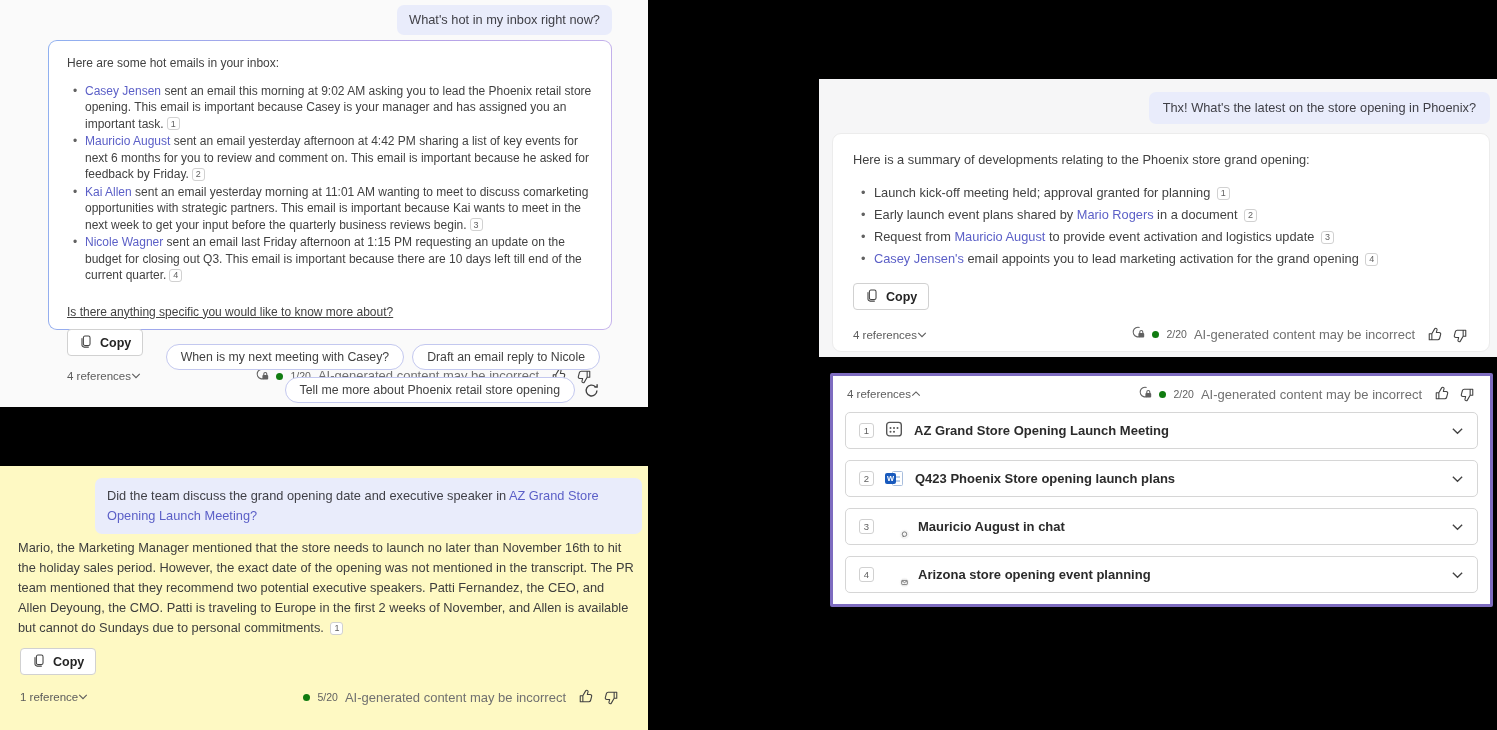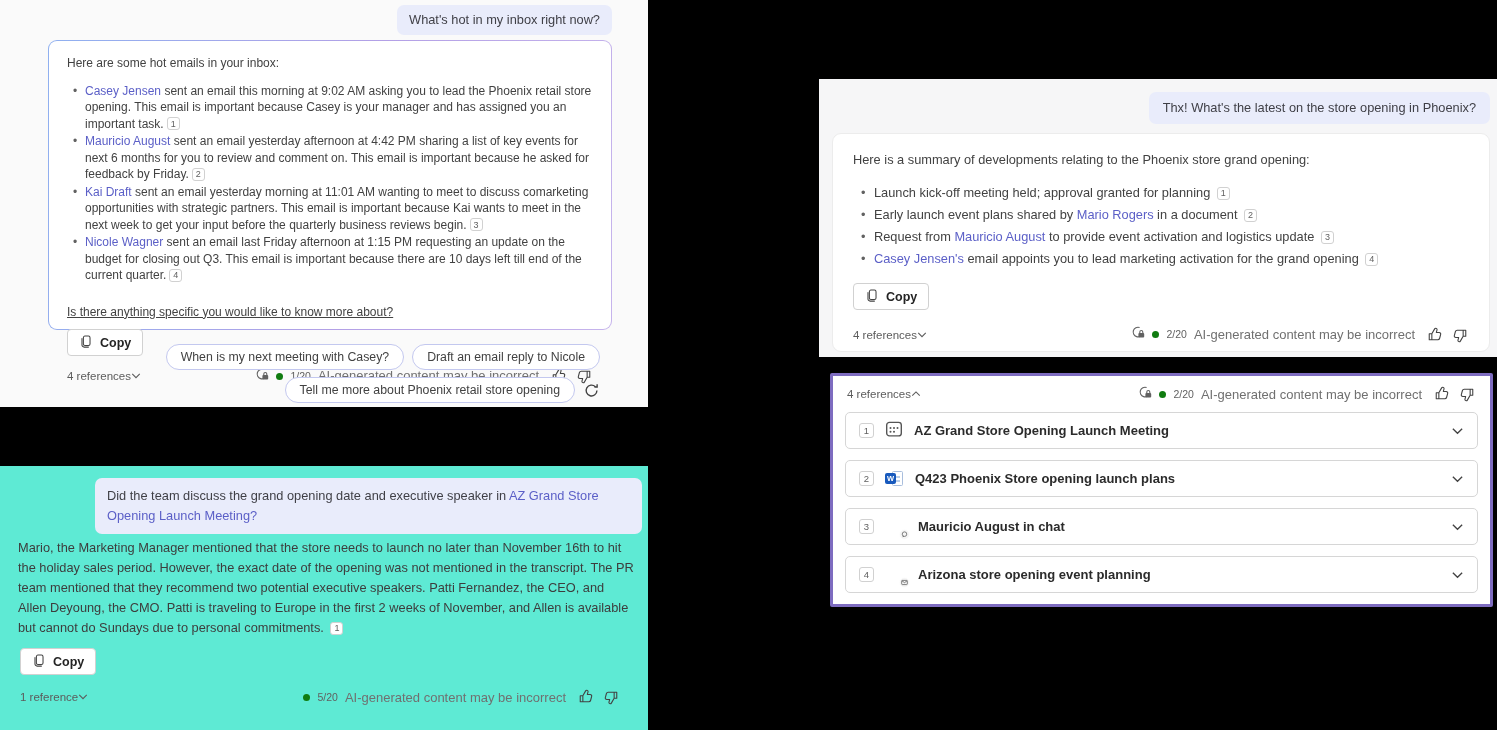--- a/index.html
+++ b/index.html
@@ -73,21 +73,21 @@
     display:flex; flex-direction:column; align-items:flex-end; gap:7px;
   }
   .chip-row { display:flex; align-items:center; gap:8px; }
   .chip {
     background:#fff; border:1px solid #c3c8ef; border-radius:13px;
     padding:5px 14px; font-size:12.3px; color:#424242; cursor:pointer;
     font-family:"Liberation Sans",sans-serif; white-space:nowrap;
   }
 
   
-  #panel-meeting { left:0; top:466px; width:648px; height:264px; background:#5eead4; }
+  #panel-meeting { left:0; top:466px; width:648px; height:264px; background:#fef9c3; }
   #panel-meeting .bubble { position:absolute; top:12px; left:95px; right:6px; padding:8px 12px; }
   #panel-meeting .answer {
     position:absolute; left:18px; top:72px; width:616px;
     font-size:12.8px; line-height:20px; color:#3d3d3d;
   }
   #panel-meeting .copy-btn { position:absolute; left:20px; top:182px; }
   #panel-meeting .footer-row { position:absolute; left:20px; right:28px; top:222px; }
 
   
   #panel-phoenix { left:819px; top:79px; width:678px; height:278px; background:#f6f6f7; }
@@ -153,21 +153,21 @@
 <body>
 
 <section class="panel" id="panel-inbox">
   <div class="bubble"><span>What's hot in my inbox right now?</span></div>
 
   <div class="ai-card">
     <div>Here are some hot emails in your inbox:</div>
     <ul>
       <li><span class="link">Casey Jensen</span><span> sent an email this morning at 9:02 AM asking you to lead the Phoenix retail store opening. This email is important because Casey is your manager and has assigned you an important task.</span><span class="cite">1</span></li>
       <li><span class="link">Mauricio August</span><span> sent an email yesterday afternoon at 4:42 PM sharing a list of key events for next 6 months for you to review and comment on. This email is important because he asked for feedback by Friday.</span><span class="cite">2</span></li>
-      <li><span class="link">Kai Draft</span><span> sent an email yesterday morning at 11:01 AM wanting to meet to discuss comarketing opportunities with strategic partners. This email is important because Kai wants to meet in the next week to get your input before the quarterly business reviews begin.</span><span class="cite">3</span></li>
+      <li><span class="link">Kai Allen</span><span> sent an email yesterday morning at 11:01 AM wanting to meet to discuss comarketing opportunities with strategic partners. This email is important because Kai wants to meet in the next week to get your input before the quarterly business reviews begin.</span><span class="cite">3</span></li>
       <li><span class="link">Nicole Wagner</span><span> sent an email last Friday afternoon at 1:15 PM requesting an update on the budget for closing out Q3. This email is important because there are 10 days left till end of the current quarter.</span><span class="cite">4</span></li>
     </ul>
     <div class="outro">Is there anything specific you would like to know more about?</div>
 
     <button class="copy-btn">
       <span><svg width="14" height="15" viewBox="0 0 16 16">
             <rect x="5" y="1.8" width="7.6" height="10.8" rx="1.8" fill="none" stroke="#424242" stroke-width="1.2"></rect>
             <path d="M3.4 4.6v7.4a2.4 2.4 0 0 0 2.4 2.4h5" fill="none" stroke="#424242" stroke-width="1.2" stroke-linecap="round"></path>
           </svg></span>
       <span>Copy</span>

